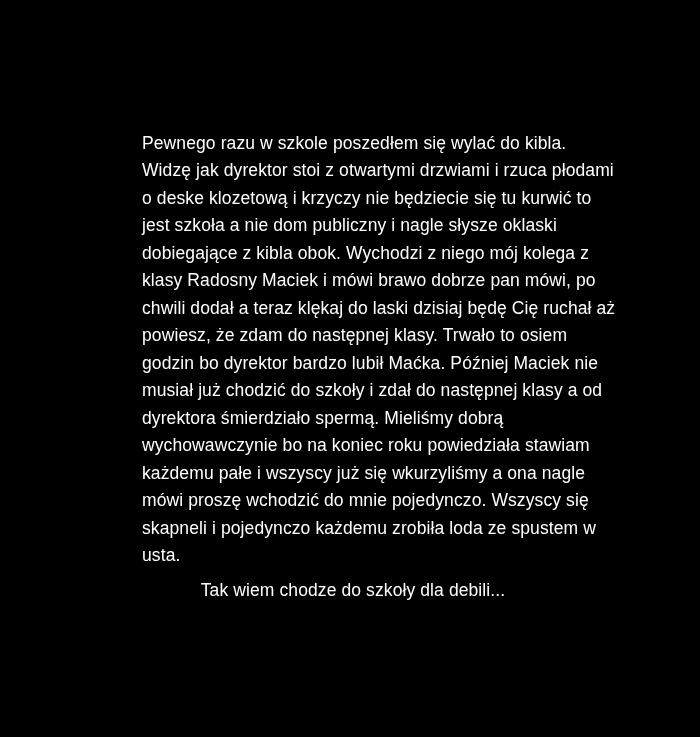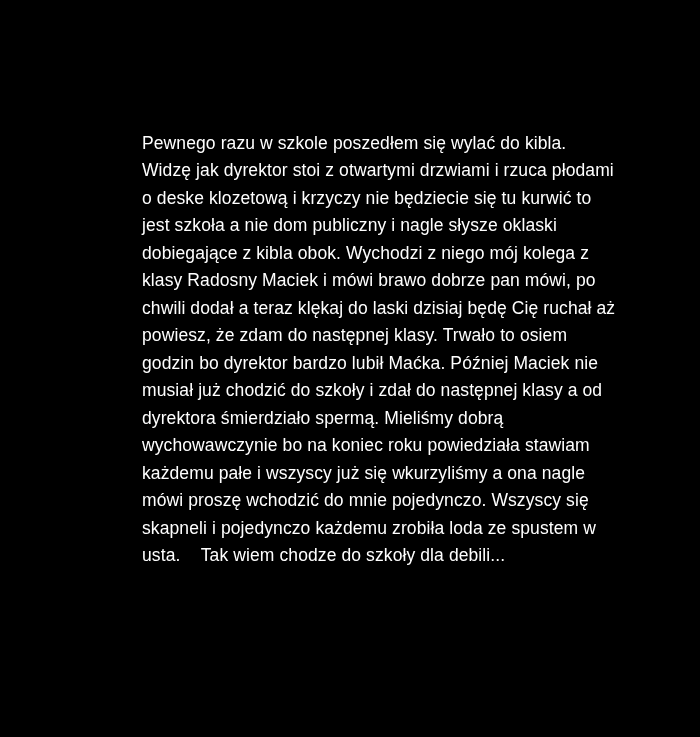--- a/index.html
+++ b/index.html
@@ -27,21 +27,21 @@
     color: #ffffff;
     font-size: 17.5px;
     line-height: 27.5px;
     text-align: left;
     letter-spacing: 0.1px;
     margin-left: 28px;
   }
   .closing-line {
     position: absolute;
     left: 114px;
-    top: 524px;
+    top: 559px;
     width: 478px;
     color: #ffffff;
     font-size: 17.5px;
     line-height: 27.5px;
     text-align: center;
     letter-spacing: 0.1px;
   }
 </style>
 </head>
 <body>

